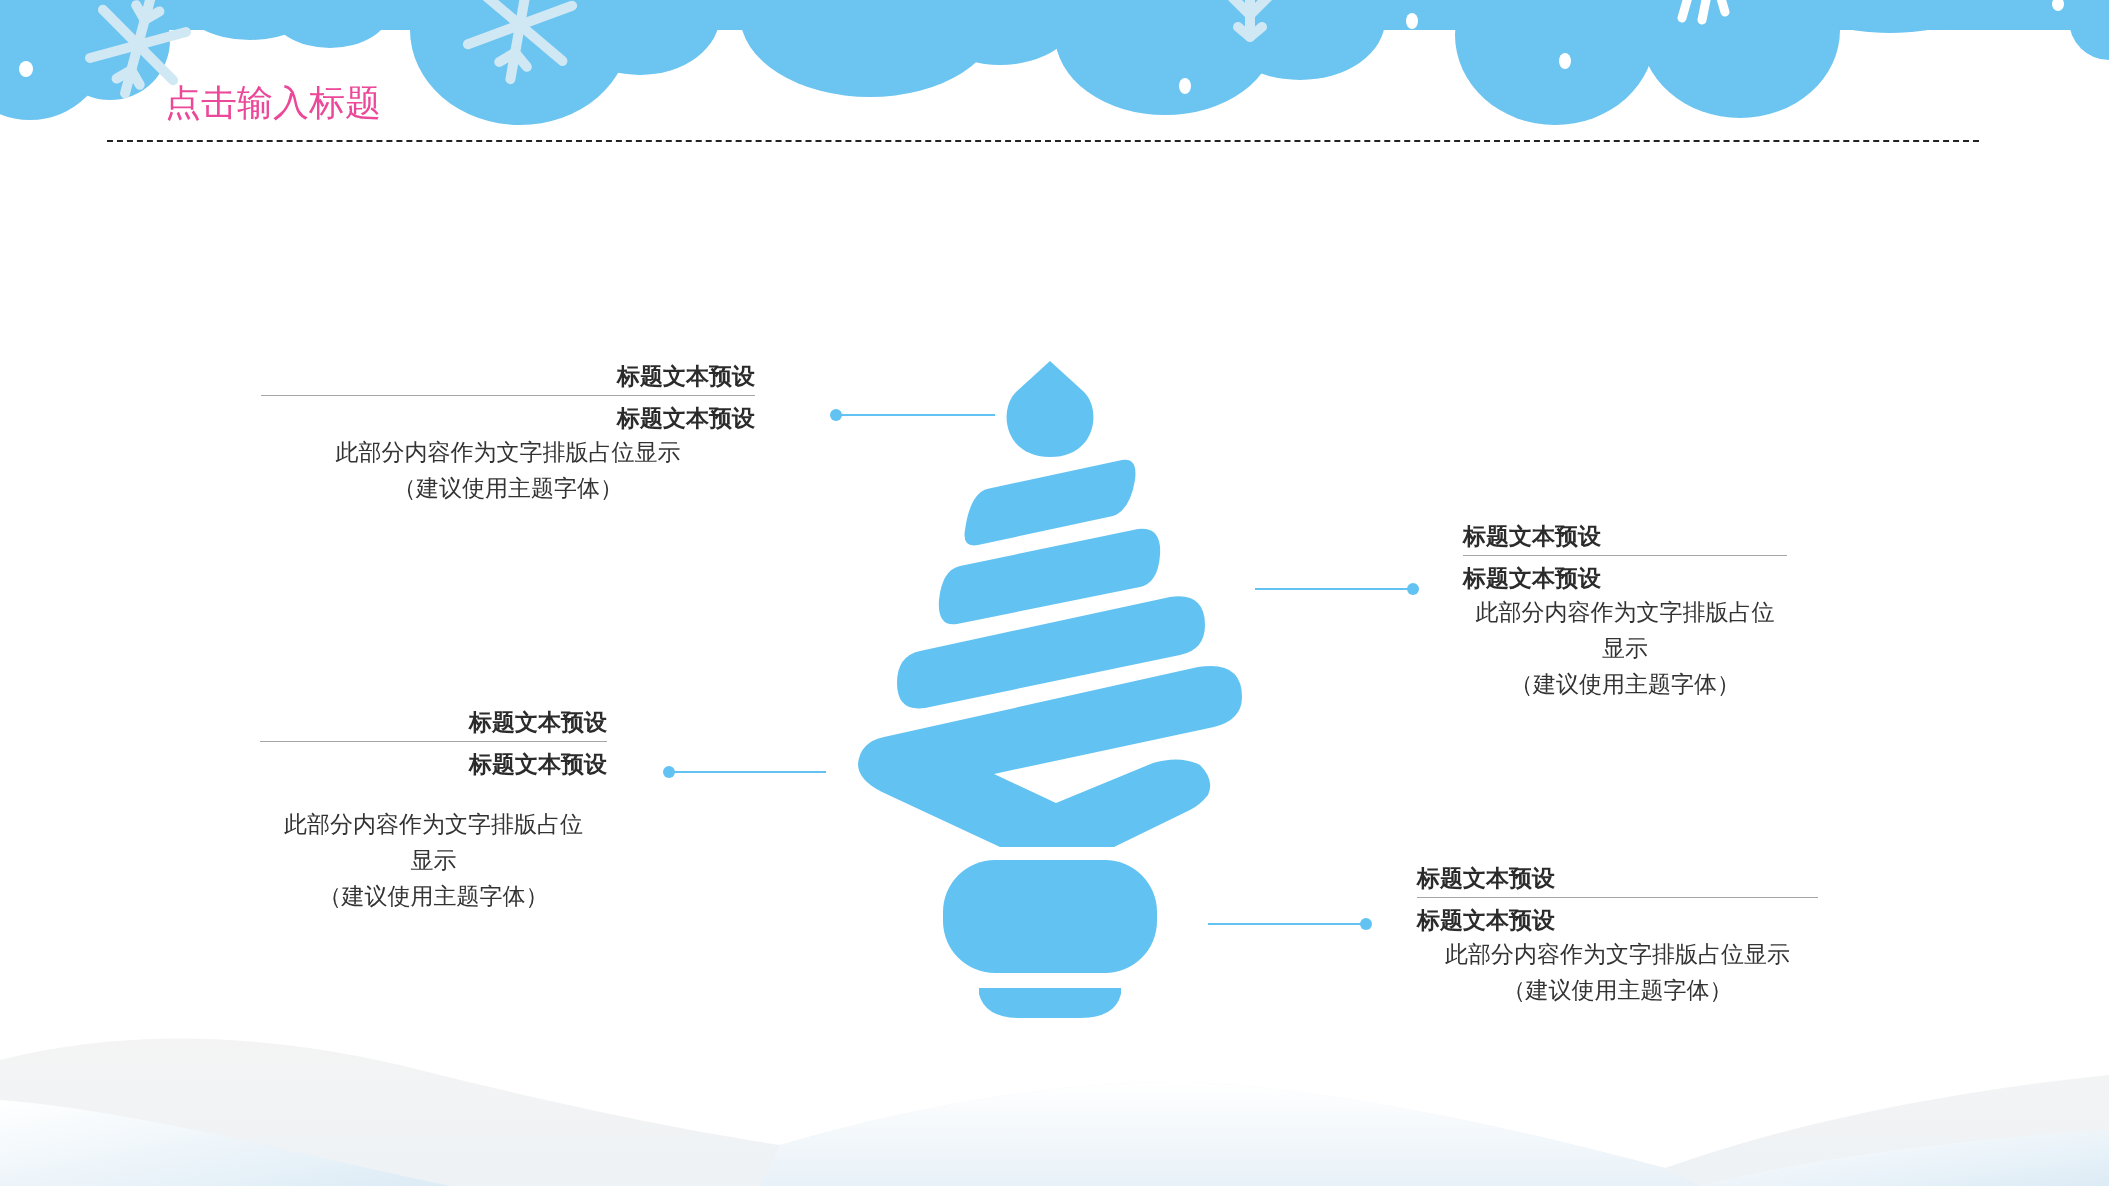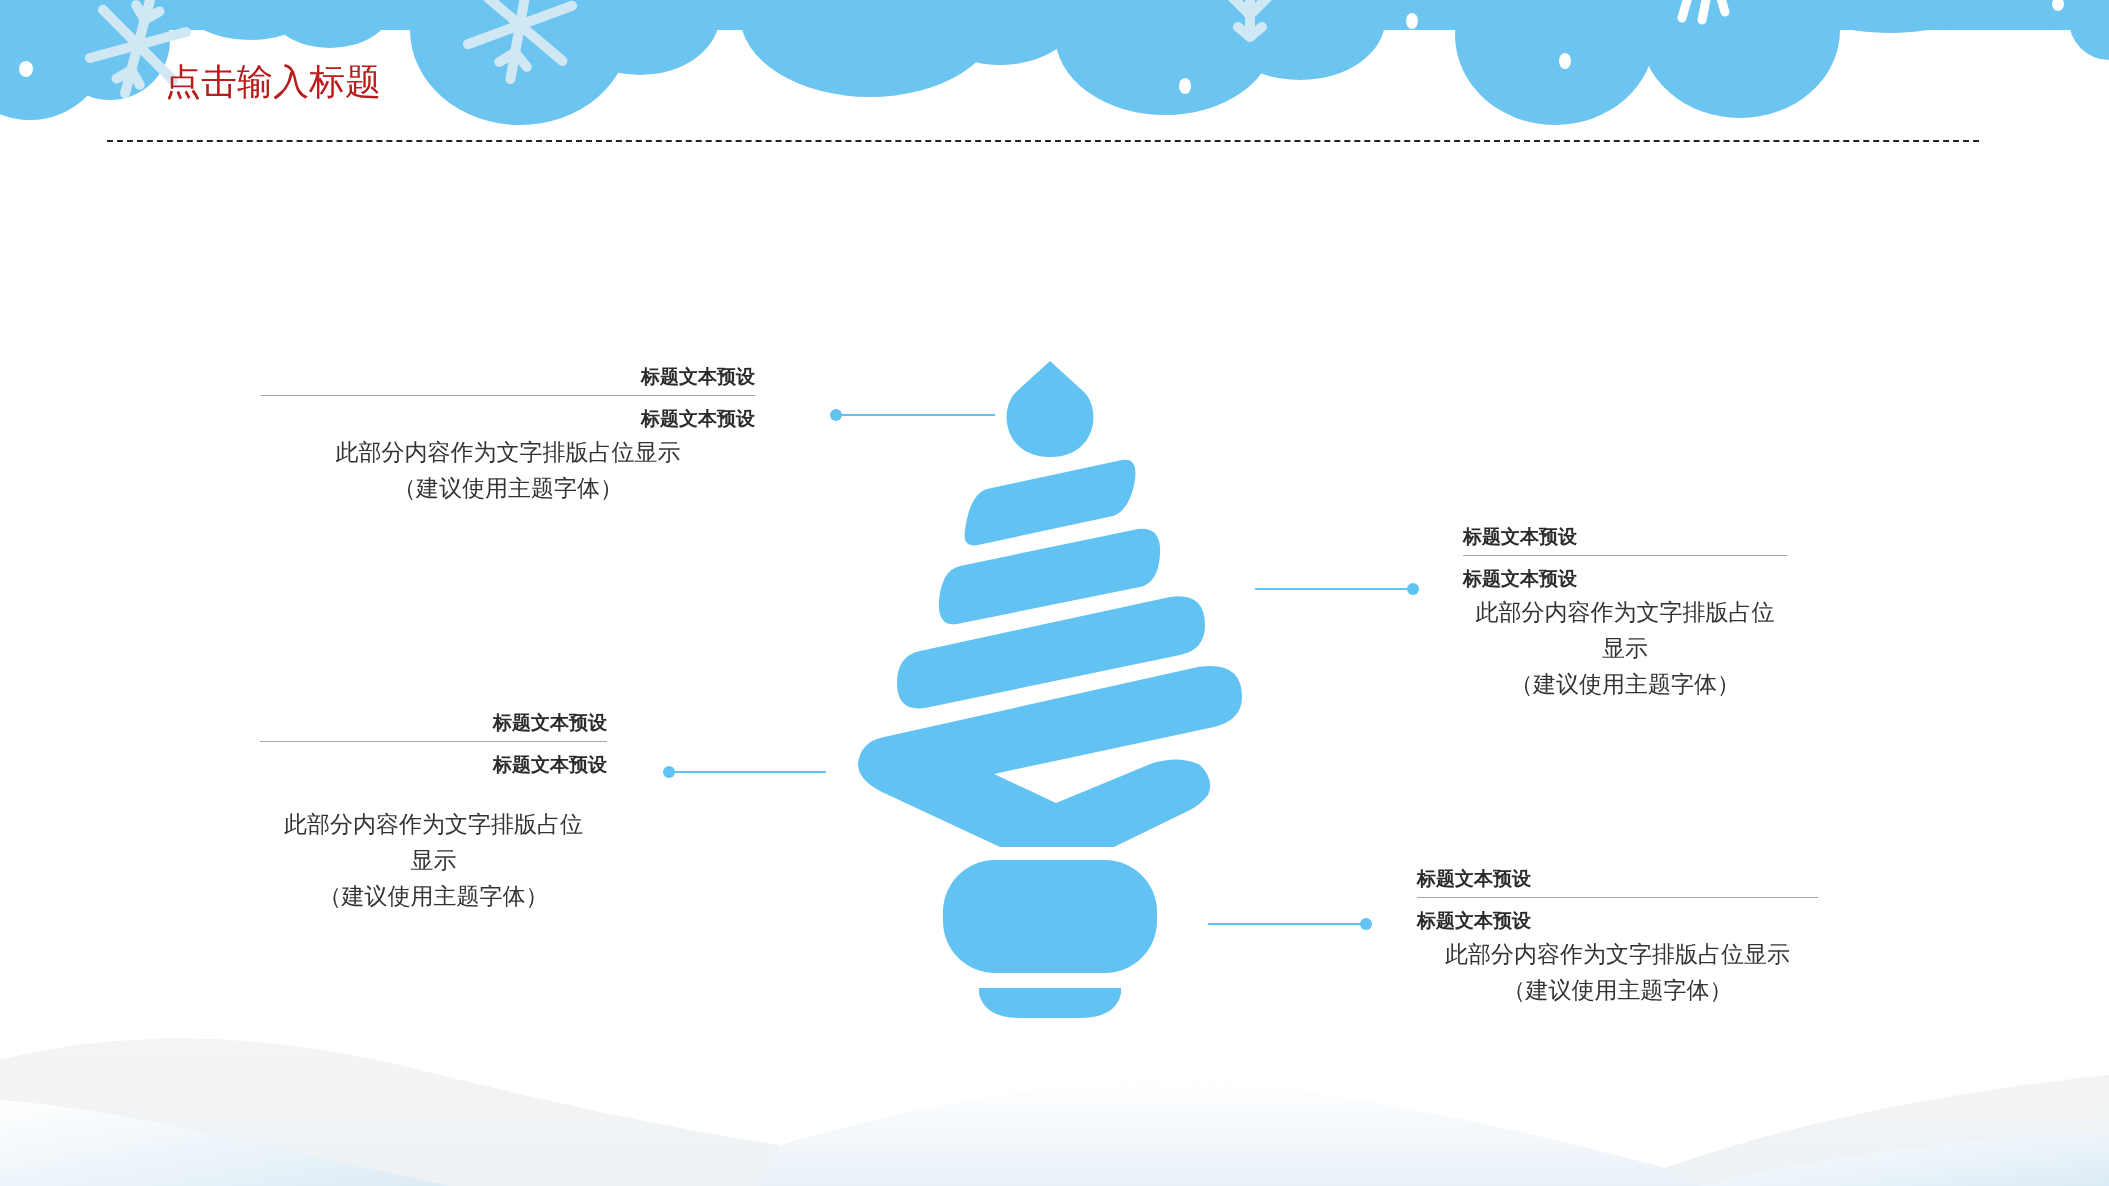--- a/index.html
+++ b/index.html
@@ -1,23 +1,23 @@
 <!DOCTYPE html>
 <html><head>
 <meta charset="utf-8">
 <style>
   html, body { margin:0; padding:0; }
   body { width:2109px; height:1186px; position:relative; overflow:hidden; background:#ffffff;
          font-family:"DejaVu Sans","Liberation Sans",sans-serif; }
   .abs { position:absolute; }
   #bg-svg { position:absolute; left:0; top:0; width:2109px; height:1186px; }
-  .page-title { left:165px; top:59px; font-size:36px; color:#b91c1c; line-height:46px; white-space:nowrap; }
+  .page-title { left:165px; top:80px; font-size:36px; color:#ec4899; line-height:46px; white-space:nowrap; }
   .dash { left:107px; top:140px; width:1872px; height:0; border-top:2.5px dashed #222; }
   .block { position:absolute; color:#333; }
-  .block .h { font-weight:bold; font-size:19px; line-height:32px; white-space:nowrap; color:#2b2b2b; }
+  .block .h { font-weight:bold; font-size:23px; line-height:32px; white-space:nowrap; color:#2b2b2b; }
   .block .rule { height:0; border-top:1.5px solid #a6a6a6; margin:3px 0 6px 0; }
   .block .body { font-size:23px; line-height:36px; color:#333; }
   .block.right-align { text-align:right; }
   .block .body span { display:block;text-align:center; }
 </style>
 </head>
 <body>
 
 <svg id="bg-svg" viewBox="0 0 2109 1186" xmlns="http://www.w3.org/2000/svg">
   <defs>

